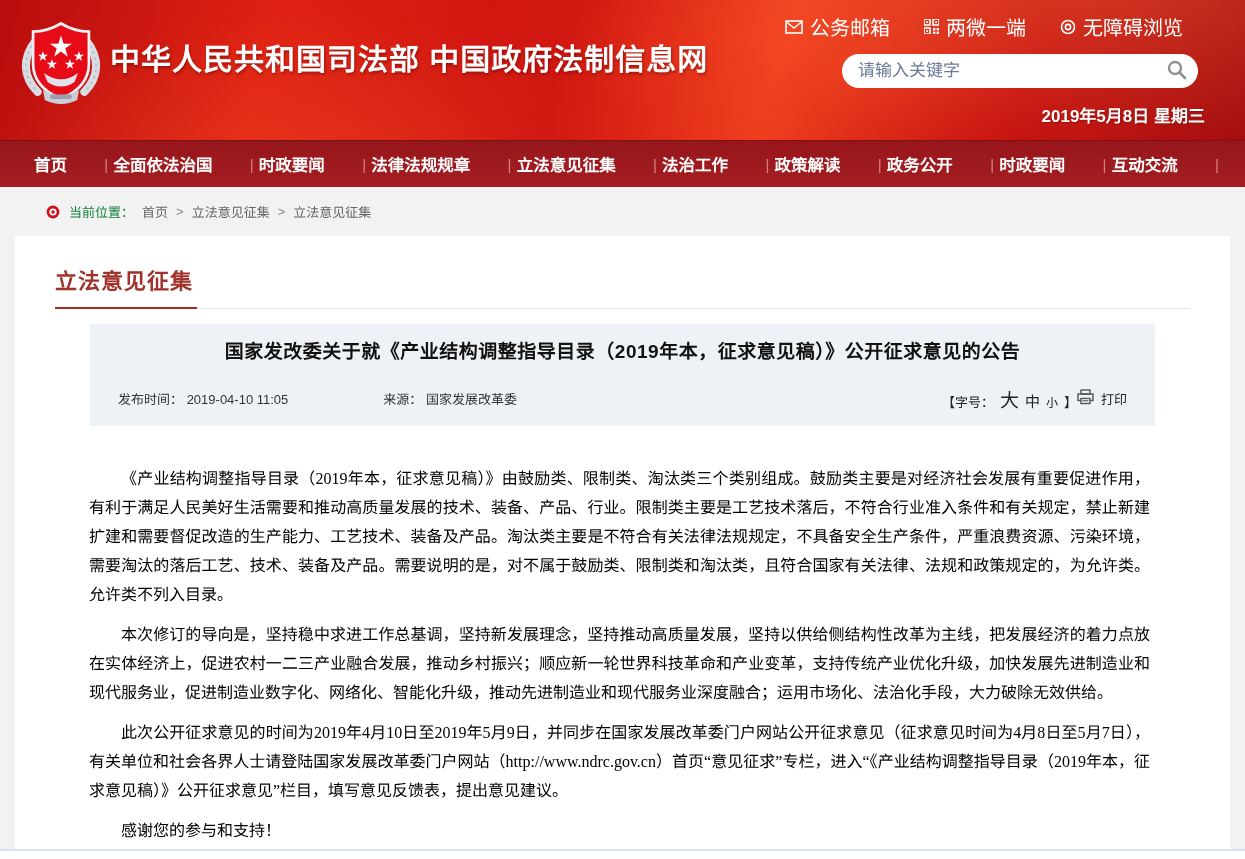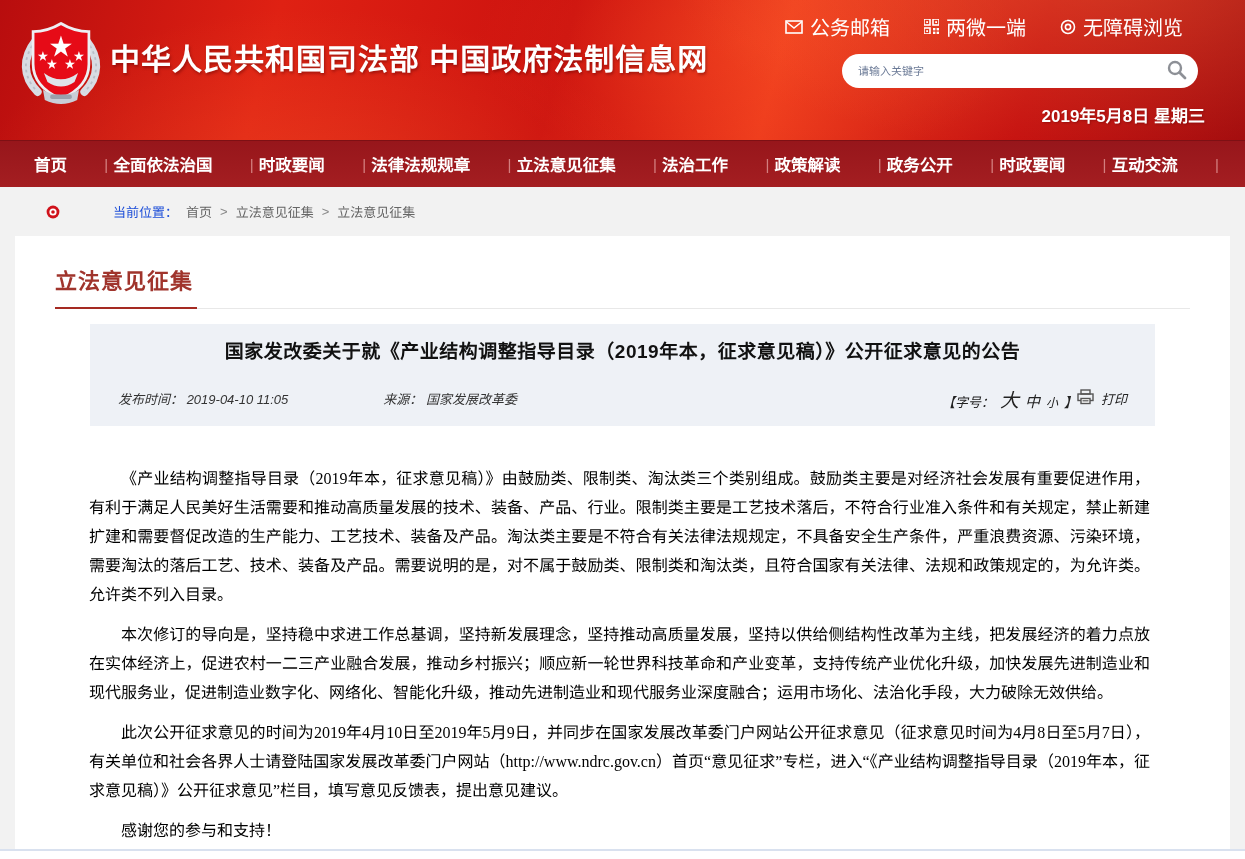--- a/index.html
+++ b/index.html
@@ -23,21 +23,21 @@
               text-shadow:1px 1px 2px rgba(90,0,0,.4); }
 
   .top-links { position:absolute; top:12px; right:62px; display:flex; gap:34px;
                color:#fff; font-size:20px; }
   .top-link { display:flex; align-items:center; gap:7px; cursor:pointer; white-space:nowrap; }
   .top-link svg { display:block; }
 
   .search-box { position:absolute; top:54px; right:47px; width:356px; height:34px;
                 background:#fff; border-radius:17px; display:flex; align-items:center;
                 padding:0 8px 0 16px; }
-  .search-box input { flex:1; border:none; outline:none; font-size:11px; color:#404040;
+  .search-box input { flex:1; border:none; outline:none; font-size:17px; color:#404040;
                       background:transparent; font-family:inherit; }
   .search-box input::placeholder { color:#6b7a96; opacity:1; }
   .search-btn { border:none; background:none; cursor:pointer; padding:2px; display:flex; }
 
   .header-date { position:absolute; top:102px; right:40px; color:#fff; font-size:17px;
                  font-weight:bold; text-shadow:1px 1px 2px rgba(90,0,0,.4); }
 
   
   .nav { height:47px; background:linear-gradient(#97161b,#a41e21);
          border-top:1px solid #7e1014; }
@@ -48,35 +48,35 @@
            white-space:nowrap; cursor:pointer; }
   .nav li::after { content:"|"; color:rgba(255,210,205,.55); font-size:15px;
                    margin-left:0; padding-left:0; transform:translateX(0);
                    margin-left:min(3vw,38px); font-weight:normal; }
 
   
   .page-body { background:#f2f2f2; height:662px; }
   .crumb-row { height:49px; display:flex; align-items:center; padding-left:46px;
                font-size:13px; color:#666; }
   .crumb-row .target { margin-right:9px; display:flex; }
-  .crumb-label { color:#1d4ed8;margin-left:44px; }
+  .crumb-label { color:#15803d; }
   .crumb-row a { color:#666; text-decoration:none; cursor:pointer; }
   .crumb-sep { margin:0 8px; color:#888; }
 
   
   .main-box { background:#fff; margin:0 15px; height:613px; overflow:hidden; }
   .section-head { margin:0 40px; padding-top:27px; border-bottom:1px solid #e8e8e8; }
   .section-title { display:inline-block; color:#a0342c; font-size:22px; font-weight:bold;
                    padding:0 4px 12px 0; border-bottom:2px solid #a52a22; margin-bottom:-1px;
                    letter-spacing:1px; }
 
   .article-head { margin:15px 75px 0 75px; background:#eef1f6; padding:12px 28px 14px; }
   .article-title { text-align:center; font-size:19px; font-weight:bold; color:#111;
                    letter-spacing:.5px; }
-  .meta-row { display:flex; align-items:center; margin-top:22px; font-size:13px; color:#333;font-style:italic; }
+  .meta-row { display:flex; align-items:center; margin-top:22px; font-size:13px; color:#333; }
   .meta-left { display:flex; align-items:center; }
   .meta-item { white-space:nowrap; }
   .meta-source { margin-left:95px; }
   .meta-right { margin-left:auto; display:flex; align-items:center; }
   .fontsize { display:flex; align-items:baseline; gap:6px; color:#222; }
   .fs-large { font-size:19px; cursor:pointer; }
   .fs-medium { font-size:15px; cursor:pointer; }
   .fs-small { font-size:12px; cursor:pointer; }
   .print { display:flex; align-items:center; gap:7px; cursor:pointer; color:#222; }
 

